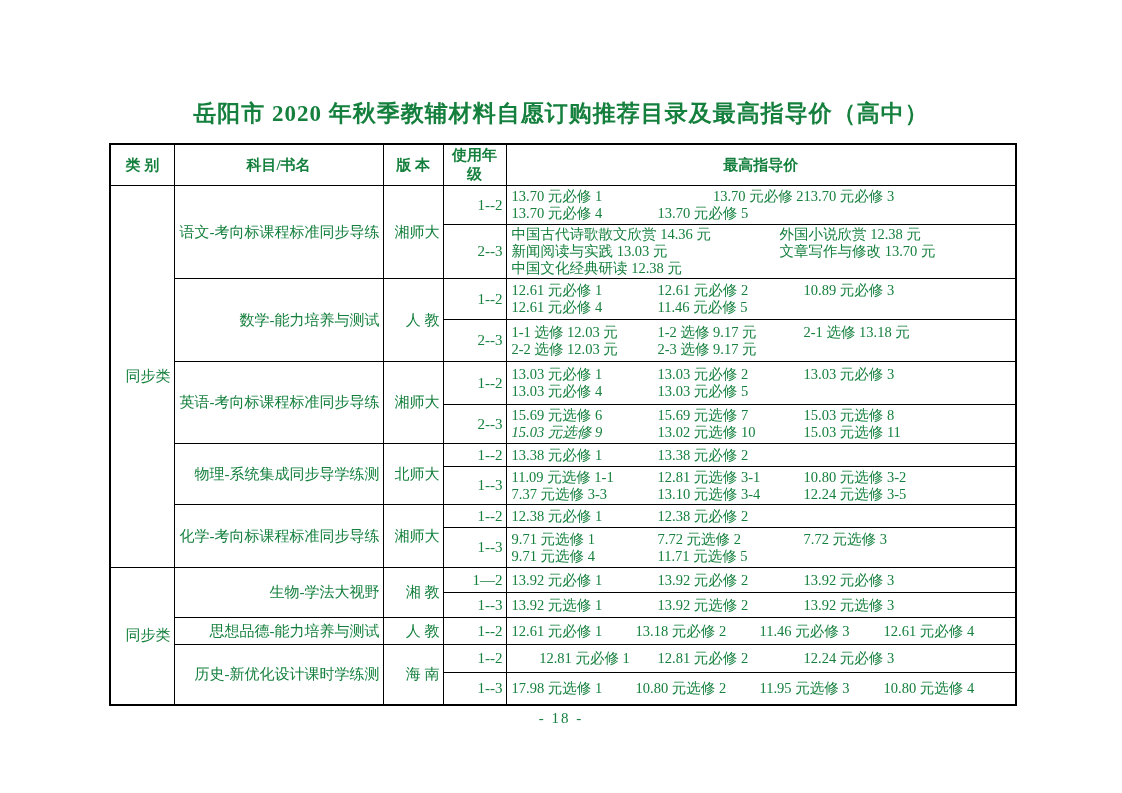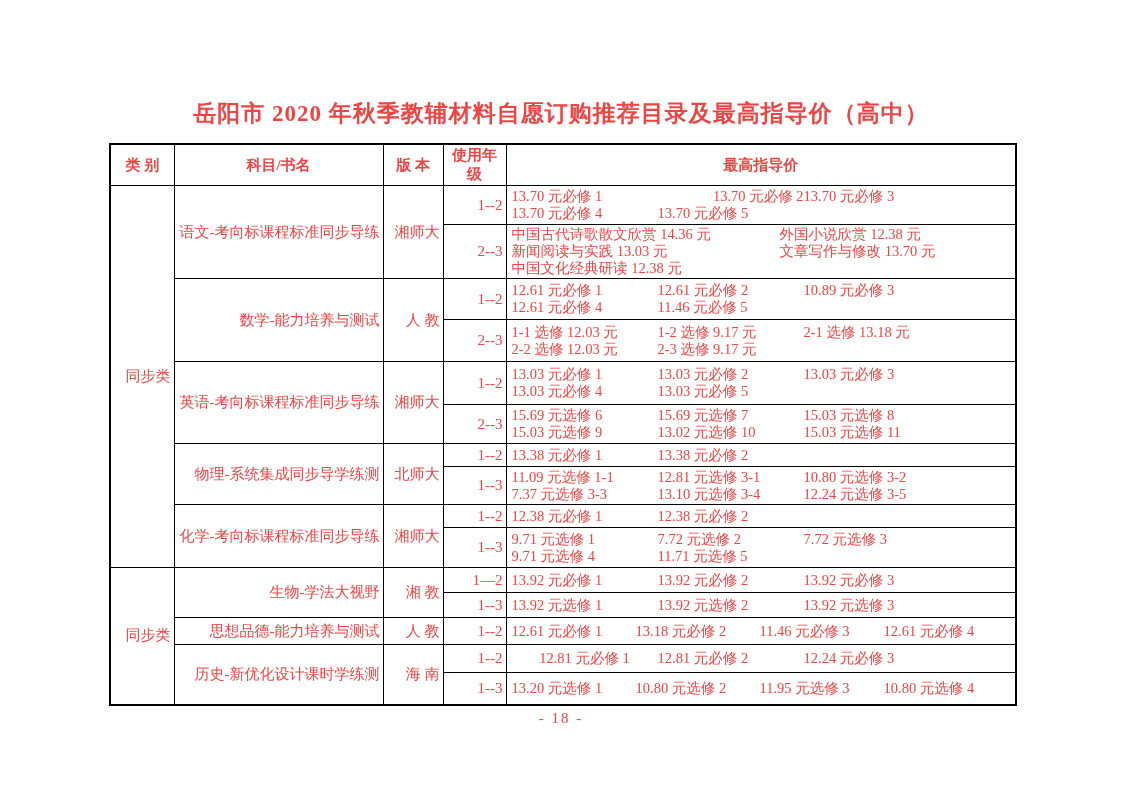--- a/index.html
+++ b/index.html
@@ -1,17 +1,17 @@
 <!DOCTYPE html>
 <html><head>
 <meta charset="utf-8">
 <style>
   html,body{margin:0;padding:0;background:#fff;}
   .page{position:relative;width:1122px;height:793px;background:#ffffff;
-        font-family:"Liberation Serif", serif;color:#ef4444;overflow:hidden;}
+        font-family:"Liberation Serif", serif;color:#15803d;overflow:hidden;}
   .title{position:absolute;top:98px;left:0;width:100%;text-align:center;
          font-size:23px;font-weight:bold;letter-spacing:1px;margin:0;}
   table.price-table{position:absolute;left:109px;top:143px;width:906px;
          border-collapse:collapse;table-layout:fixed;}
   .price-table th,.price-table td{border:1px solid #000;padding:1px 3px;
          font-size:15px;vertical-align:middle;overflow:hidden;}
   .price-table{border:2px solid #000;}
   .price-table th{font-weight:bold;text-align:center;height:27px;}
   td.c-cat,td.c-sub,td.c-ed,td.c-gr{text-align:right;}
   td.c-price{text-align:left;padding-left:5px;font-size:14.5px;}
@@ -84,21 +84,21 @@
           <td class="c-gr">1--2</td>
           <td class="c-price">
             <div class="price-line"><span class="price-item" style="min-width: 146px;">13.03 元必修 1</span><span class="price-item" style="min-width: 146px;">13.03 元必修 2</span><span class="price-item">13.03 元必修 3</span></div>
             <div class="price-line"><span class="price-item" style="min-width: 146px;">13.03 元必修 4</span><span class="price-item">13.03 元必修 5</span></div>
           </td>
         </tr>
         <tr style="height: 39px;">
           <td class="c-gr">2--3</td>
           <td class="c-price">
             <div class="price-line"><span class="price-item" style="min-width: 146px;">15.69 元选修 6</span><span class="price-item" style="min-width: 146px;">15.69 元选修 7</span><span class="price-item">15.03 元选修 8</span></div>
-            <div class="price-line"><span class="price-item" style="min-width: 146px;">15.03 元选修 9</span><span class="price-item" style="min-width: 146px;">13.02 元选修 10</span><span class="price-item">15.03 元选修 11</span></div>
+            <div class="price-line"><span class="price-item" style="min-width: 146px; font-style: italic;">15.03 元选修 9</span><span class="price-item" style="min-width: 146px;">13.02 元选修 10</span><span class="price-item">15.03 元选修 11</span></div>
           </td>
         </tr>
         <tr style="height: 23px;">
           <td class="c-sub" rowspan="2">物理-系统集成同步导学练测</td>
           <td class="c-ed" rowspan="2">北师大</td>
           <td class="c-gr">1--2</td>
           <td class="c-price">
             <div class="price-line"><span class="price-item" style="min-width: 146px;">13.38 元必修 1</span><span class="price-item">13.38 元必修 2</span></div>
           </td>
         </tr>
@@ -151,20 +151,20 @@
           <td class="c-sub" rowspan="2">历史-新优化设计课时学练测</td>
           <td class="c-ed" rowspan="2">海 南</td>
           <td class="c-gr">1--2</td>
           <td class="c-price">
             <div class="price-line"><span class="price-item" style="min-width: 146px; text-align: center;">12.81 元必修 1</span><span class="price-item" style="min-width: 146px;">12.81 元必修 2</span><span class="price-item">12.24 元必修 3</span></div>
           </td>
         </tr>
         <tr style="height: 32px;">
           <td class="c-gr">1--3</td>
           <td class="c-price">
-            <div class="price-line"><span class="price-item" style="min-width: 124px;">13.20 元选修 1</span><span class="price-item" style="min-width: 124px;">10.80 元选修 2</span><span class="price-item" style="min-width: 124px;">11.95 元选修 3</span><span class="price-item">10.80 元选修 4</span></div>
+            <div class="price-line"><span class="price-item" style="min-width: 124px;">17.98 元选修 1</span><span class="price-item" style="min-width: 124px;">10.80 元选修 2</span><span class="price-item" style="min-width: 124px;">11.95 元选修 3</span><span class="price-item">10.80 元选修 4</span></div>
           </td>
         </tr>
       </tbody>
   </table>
 
   <div class="footer">- 18 -</div>
 </div>
 
 </body></html>

